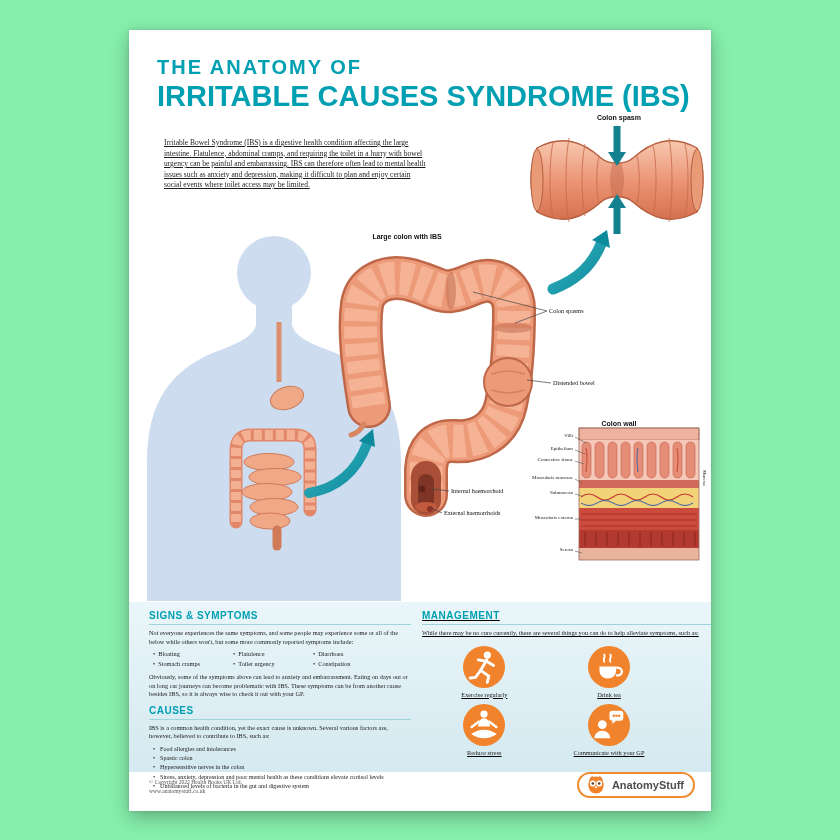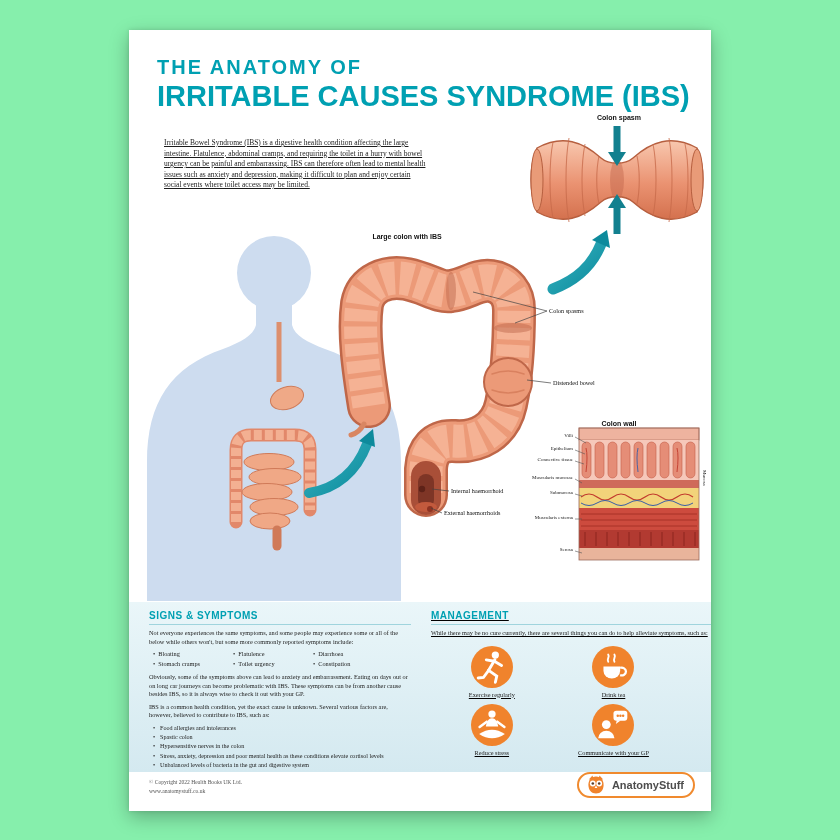--- a/index.html
+++ b/index.html
@@ -36,21 +36,21 @@
 
   .wall-label { position:absolute; left:384px; width:60px; text-align:right;
                 font:400 5px "Liberation Serif", serif; color:#222; }
   .wl-0{top:403px}.wl-1{top:416px}.wl-2{top:427px}.wl-3{top:445px}
   .wl-4{top:460px}.wl-5{top:485px}.wl-6{top:517px}
   .wl-mucosa { position:absolute; left:573px; top:440px; writing-mode:vertical-rl;
                font:400 5px "Liberation Serif", serif; color:#222; }
 
   .band { position:absolute; left:0; top:572px; width:685px; height:170px;
           background:linear-gradient(180deg,#eaf6f9 0%,#d4e9f0 100%);
-          display:flex; gap:20px; padding:8px 18px 0 20px; box-sizing:border-box; }
+          display:flex; gap:11px; padding:8px 18px 0 20px; box-sizing:border-box; }
   .col-left { flex:0 0 262px; }
   .col-right { flex:1;text-decoration:underline; }
   h3.sec { margin:0 0 4px 0; font:700 10px "Liberation Sans", sans-serif; color:#00a0b2;
            letter-spacing:.5px; border-bottom:1px solid #9fd4dd; padding-bottom:3px; }
   .sec2 { margin-top:6px !important; }
   .sp { margin:0 0 4px 0; font:400 6.3px/1.35 "Liberation Serif", serif; color:#222; }
   .sym-grid { display:grid; grid-template-columns:78px 78px 92px;
               grid-template-rows:repeat(2,auto); grid-auto-flow:column;
               gap:2px 2px; margin:2px 0 5px 4px; }
   .sym { font:400 6.3px/1.3 "Liberation Serif", serif; color:#222; }
@@ -262,20 +262,21 @@
         <p class="sp">Not everyone experiences the same symptoms, and some people may experience some or all of the below while others won't, but some more commonly reported symptoms include:</p>
         <div class="sym-grid">
           <span class="sym">Bloating</span>
           <span class="sym">Stomach cramps</span>
           <span class="sym">Flatulence</span>
           <span class="sym">Toilet urgency</span>
           <span class="sym">Diarrhoea</span>
           <span class="sym">Constipation</span>
         </div>
         <p class="sp">Obviously, some of the symptoms above can lead to anxiety and embarrassment. Eating on days out or on long car journeys can become problematic with IBS. These symptoms can be from another cause besides IBS, so it is always wise to check it out with your GP.</p>
+        <h3 class="sec sec2">CAUSES</h3>
         <p class="sp">IBS is a common health condition, yet the exact cause is unknown. Several various factors are, however, believed to contribute to IBS, such as:</p>
         <ul class="causes-list">
           <li>Food allergies and intolerances</li>
           <li>Spastic colon</li>
           <li>Hypersensitive nerves in the colon</li>
           <li>Stress, anxiety, depression and poor mental health as these conditions elevate cortisol levels</li>
           <li>Unbalanced levels of bacteria in the gut and digestive system</li>
         </ul>
       </div>
 

